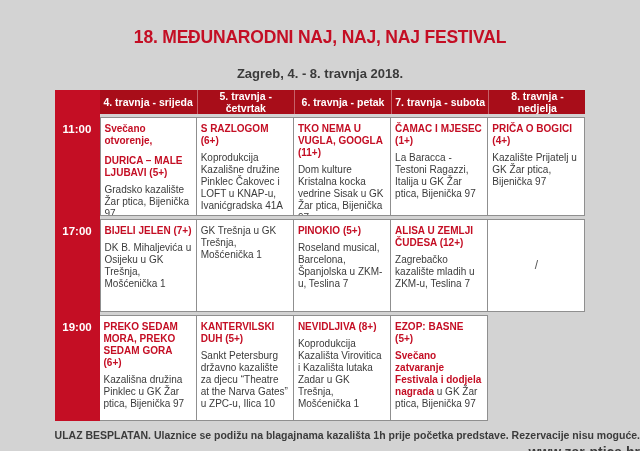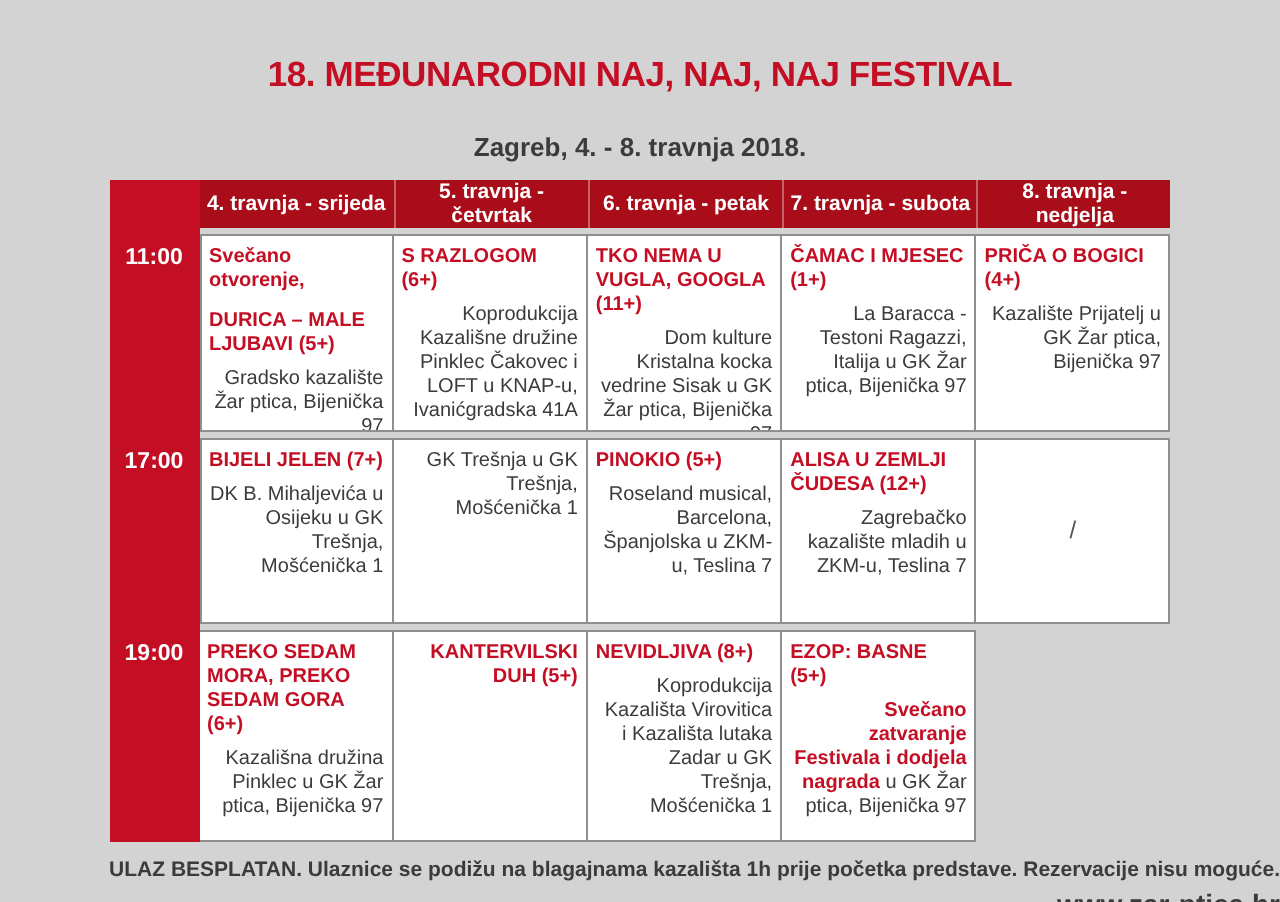--- a/index.html
+++ b/index.html
@@ -74,21 +74,21 @@
     background:#ffffff;
     border:1px solid var(--cell-border);
     padding:5px 4px;
     overflow:hidden;
     color:var(--text-dark);
     font-size:10px;
     line-height:1.2;
   }
   .cell.nofirst{border-left:0;}
   .cell p{margin:0 0 5px 0;}
-  .cell p:last-child{margin-bottom:0;text-align:right;}
+  .cell p:last-child{margin-bottom:0;}
   .show-title,.intro,.hl{
     color:var(--accent-red);
     font-weight:bold;
   }
   .intro{display:block;margin-bottom:8px;}
   .slash-cell{
     display:flex;
     align-items:center;
     justify-content:center;
     font-size:12px;
@@ -161,20 +161,21 @@
       <span>/</span>
     </div>
 
     <div class="time">19:00</div>
     <div class="cell nofirst">
       <p class="show-title">PREKO SEDAM MORA, PREKO SEDAM GORA (6+)</p>
       <p>Kazališna družina Pinklec u GK Žar ptica, Bijenička 97</p>
     </div>
     <div class="cell nofirst">
       <p class="show-title">KANTERVILSKI DUH (5+)</p>
+      <p>Sankt Petersburg državno kazalište za djecu “Theatre at the Narva Gates” u ZPC-u, Ilica 10</p>
     </div>
     <div class="cell nofirst">
       <p class="show-title">NEVIDLJIVA (8+)</p>
       <p>Koprodukcija Kazališta Virovitica i Kazališta lutaka Zadar u GK Trešnja, Mošćenička 1</p>
     </div>
     <div class="cell nofirst">
       <p class="show-title">EZOP: BASNE (5+)</p>
       <p><span class="hl">Svečano zatvaranje Festivala i dodjela nagrada</span> <span>u GK Žar ptica, Bijenička 97</span></p>
     </div>
 

